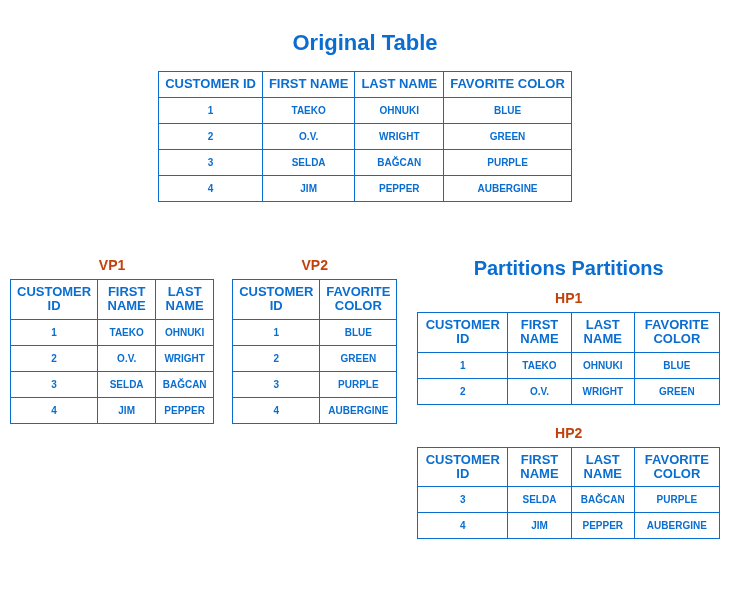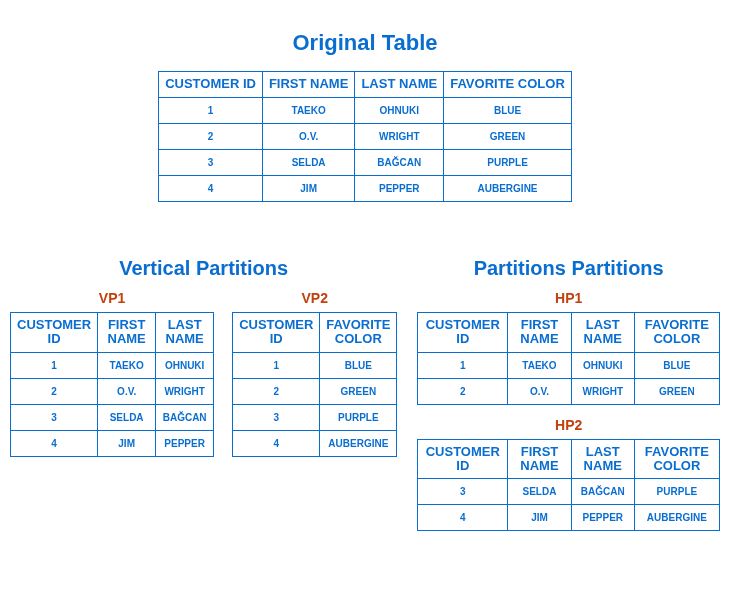--- a/index.html
+++ b/index.html
@@ -67,21 +67,21 @@
   .vp-row {
     display: flex;
     justify-content: center;
     gap: 18px;
     align-items: flex-start;
   }
   .hp-stack {
     display: flex;
     flex-direction: column;
     align-items: center;
-    gap: 12px;
+    gap: 20px;
   }
   .subtable-block {
     display: flex;
     flex-direction: column;
     align-items: center;
   }
 </style>
 </head>
 <body>
 
@@ -121,21 +121,20 @@
         <td>PEPPER</td>
         <td>AUBERGINE</td>
       </tr>
     </tbody>
   </table>
 </div>
 
 <div class="bottom-section">
 
   <div class="column">
-    <h2 class="section-title">Vertical Partitions</h2>
     <div class="vp-row">
 
       <div class="subtable-block">
         <h3 class="subtable-title">VP1</h3>
         <table class="data-table">
           <thead>
             <tr>
               <th>CUSTOMER ID</th>
               <th>FIRST NAME</th>
               <th>LAST NAME</th>

